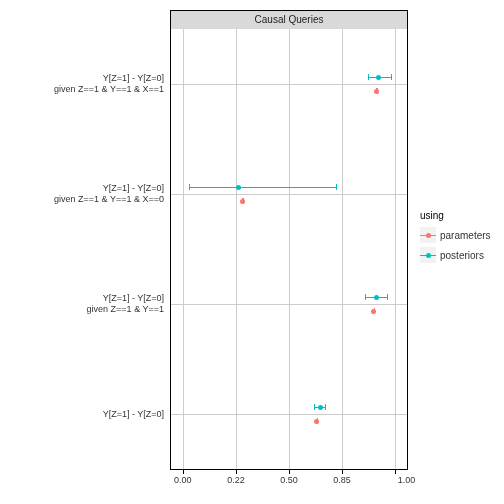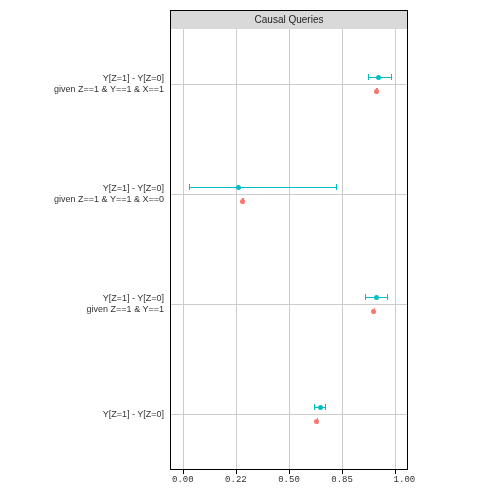--- a/index.html
+++ b/index.html
@@ -68,21 +68,20 @@
     border-top: 1px solid #ccc;
   }
   .xtick {
     position: absolute;
     top: 475px;
     width: 40px;
     margin-left: -20px;
     text-align: center;
     font-size: 9px;
     color: #333;
-    font-family: Liberation Mono, monospace;
   }
   .xtick-line {
     position: absolute;
     top: 470px;
     width: 0;
     height: 4px;
     border-left: 1px solid #000;
   }
   .ytick-label {
     position: absolute;
@@ -244,14 +243,33 @@
       <div class="ytick-label" style="top: 408.5px;">Y[Z=1] - Y[Z=0]</div>
       <div class="ytick-label" style="top: 293px;">Y[Z=1] - Y[Z=0]
 given Z==1 &amp; Y==1</div>
       <div class="ytick-label" style="top: 183px;">Y[Z=1] - Y[Z=0]
 given Z==1 &amp; Y==1 &amp; X==0</div>
       <div class="ytick-label" style="top: 73px;">Y[Z=1] - Y[Z=0]
 given Z==1 &amp; Y==1 &amp; X==1</div>
     </div>
 
 
+  <div class="legend">
+    <div class="legend-title">using</div>
+    <div id="legend-items">
+        <div class="legend-item">
+          <div class="legend-key">
+            <div class="bar" style="border-top-color: rgb(248, 118, 109);"></div>
+            <div class="dot" style="background: rgb(248, 118, 109);"></div>
+          </div>
+          <span>parameters</span>
+        </div>
+        <div class="legend-item">
+          <div class="legend-key">
+            <div class="bar" style="border-top-color: rgb(0, 191, 196);"></div>
+            <div class="dot" style="background: rgb(0, 191, 196);"></div>
+          </div>
+          <span>posteriors</span>
+        </div>
+      </div>
+  </div>
 
 </div>
 
 </body></html>

